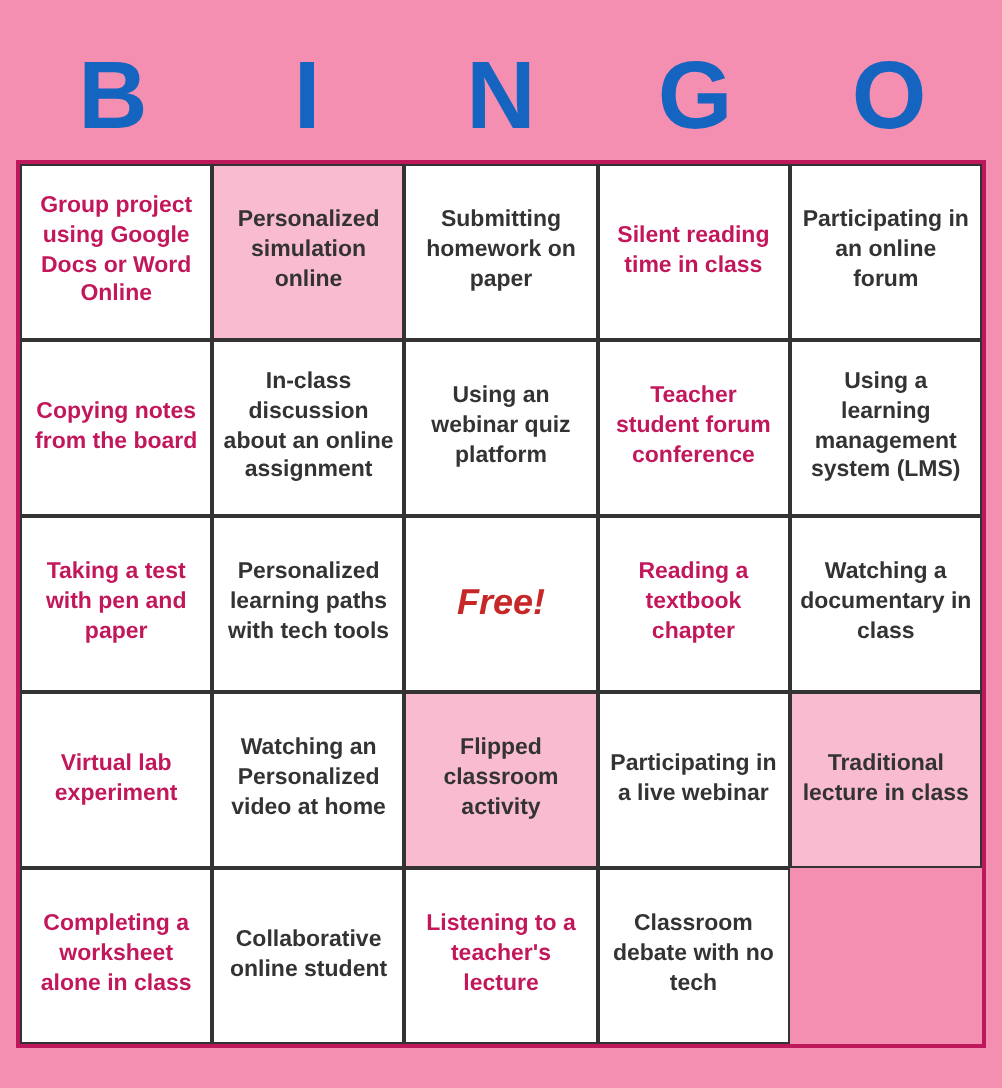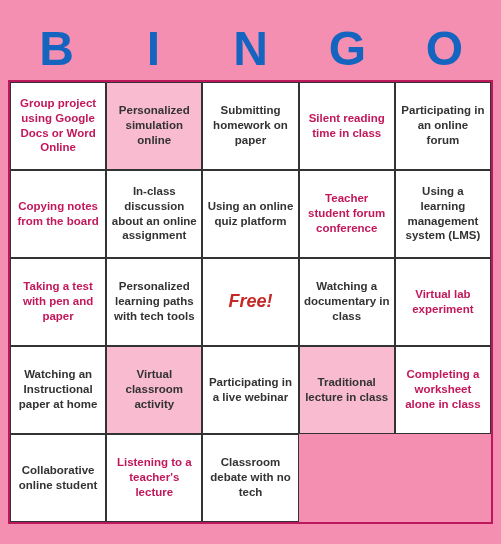--- a/index.html
+++ b/index.html
@@ -75,30 +75,31 @@
       <div class="bingo-letter">O</div>
     </div>
   <div class="bingo-grid">
   <div class="bingo-cell pink-text">Group project using Google Docs or Word Online</div>
       <div class="bingo-cell highlighted">Personalized simulation online</div>
       <div class="bingo-cell">Submitting homework on paper</div>
       <div class="bingo-cell pink-text">Silent reading time in class</div>
       <div class="bingo-cell">Participating in an online forum</div>
       <div class="bingo-cell pink-text">Copying notes from the board</div>
       <div class="bingo-cell">In-class discussion about an online assignment</div>
-      <div class="bingo-cell">Using an online quiz platform</div>
+      <div class="bingo-cell">Using an webinar quiz platform</div>
       <div class="bingo-cell pink-text">Teacher student forum conference</div>
       <div class="bingo-cell">Using a learning management system (LMS)</div>
       <div class="bingo-cell pink-text">Taking a test with pen and paper</div>
       <div class="bingo-cell">Personalized learning paths with tech tools</div>
       <div class="bingo-cell free">Free!</div>
+      <div class="bingo-cell pink-text">Reading a textbook chapter</div>
       <div class="bingo-cell">Watching a documentary in class</div>
       <div class="bingo-cell pink-text">Virtual lab experiment</div>
-      <div class="bingo-cell">Watching an Instructional paper at home</div>
-      <div class="bingo-cell highlighted">Virtual classroom activity</div>
+      <div class="bingo-cell">Watching an Personalized video at home</div>
+      <div class="bingo-cell highlighted">Flipped classroom activity</div>
       <div class="bingo-cell">Participating in a live webinar</div>
       <div class="bingo-cell highlighted">Traditional lecture in class</div>
       <div class="bingo-cell pink-text">Completing a worksheet alone in class</div>
       <div class="bingo-cell">Collaborative online student</div>
       <div class="bingo-cell pink-text">Listening to a teacher's lecture</div>
       <div class="bingo-cell">Classroom debate with no tech</div>
     </div>
 </div>
 
 </body></html>

